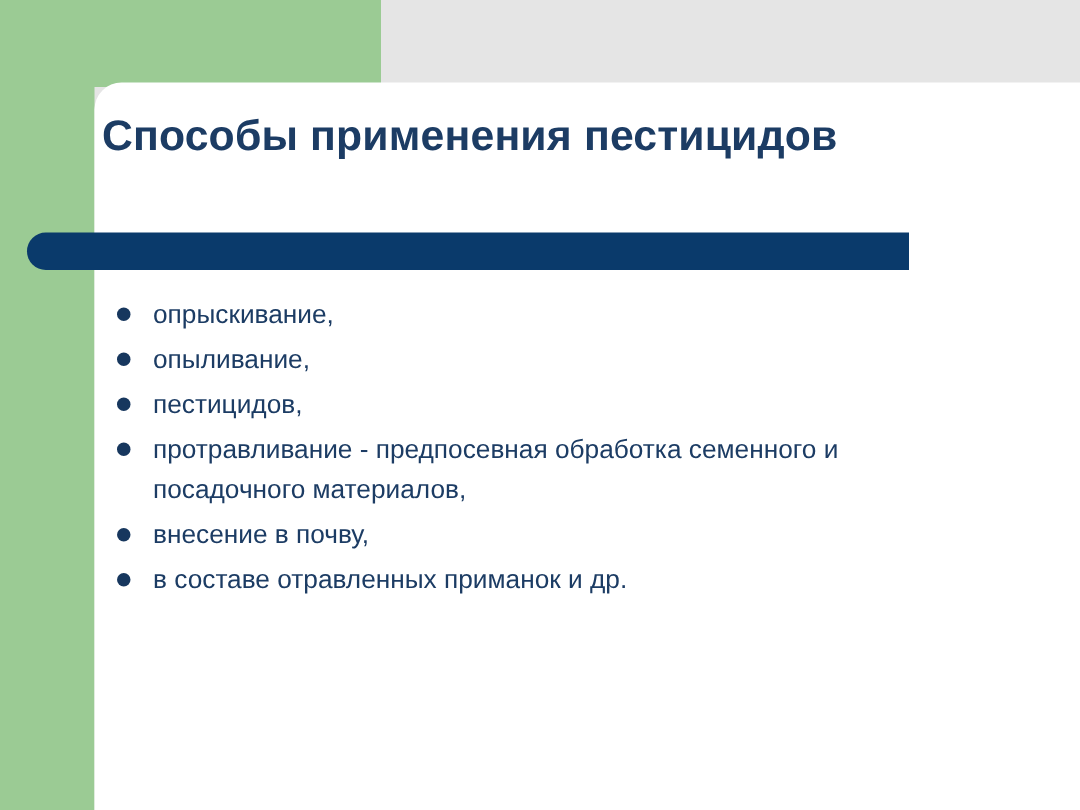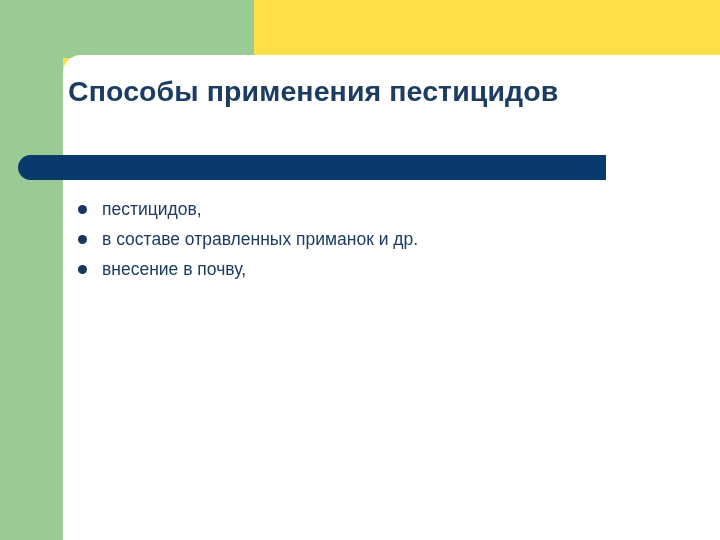--- a/index.html
+++ b/index.html
@@ -7,21 +7,21 @@
     padding: 0;
     background: #ffffff;
   }
   body {
     font-family: "Liberation Sans", sans-serif;
   }
   #slide {
     position: relative;
     width: 720px;
     height: 540px;
-    background: #fde047;
+    background: #e5e5e5;
     overflow: hidden;
   }
 
   
   .green-sidebar {
     position: absolute;
     left: 0;
     top: 0;
     width: 63px;
     height: 540px;
@@ -114,25 +114,37 @@
 
   <div class="content-card"></div>
 
   <div class="slide-title">Способы применения пестицидов</div>
 
   <div class="divider-bar"></div>
 
   <ul class="bullet-list">
     <li class="bullet-item">
       <span class="bullet-marker"></span>
+      <span class="bullet-text">опрыскивание,</span>
+    </li>
+    <li class="bullet-item">
+      <span class="bullet-marker"></span>
+      <span class="bullet-text">опыливание,</span>
+    </li>
+    <li class="bullet-item">
+      <span class="bullet-marker"></span>
       <span class="bullet-text">пестицидов,</span>
     </li>
     <li class="bullet-item">
       <span class="bullet-marker"></span>
-      <span class="bullet-text">в составе отравленных приманок и др.</span>
+      <span class="bullet-text">протравливание - предпосевная обработка семенного и посадочного материалов,</span>
     </li>
     <li class="bullet-item">
       <span class="bullet-marker"></span>
       <span class="bullet-text">внесение в почву,</span>
+    </li>
+    <li class="bullet-item">
+      <span class="bullet-marker"></span>
+      <span class="bullet-text">в составе отравленных приманок и др.</span>
     </li>
   </ul>
 
 </div>
 
 </body></html>

